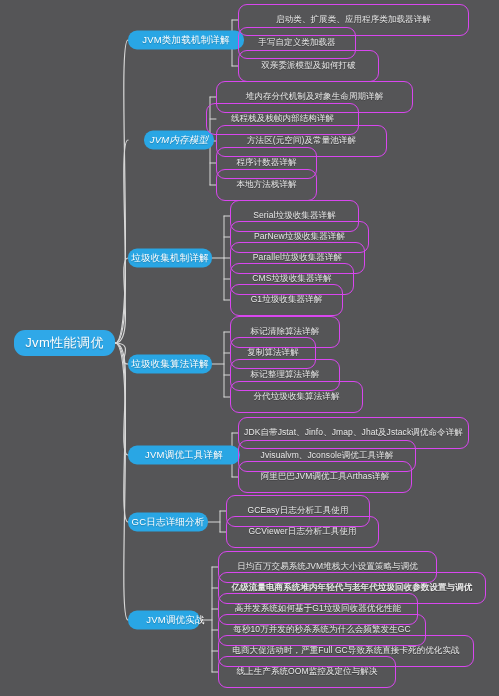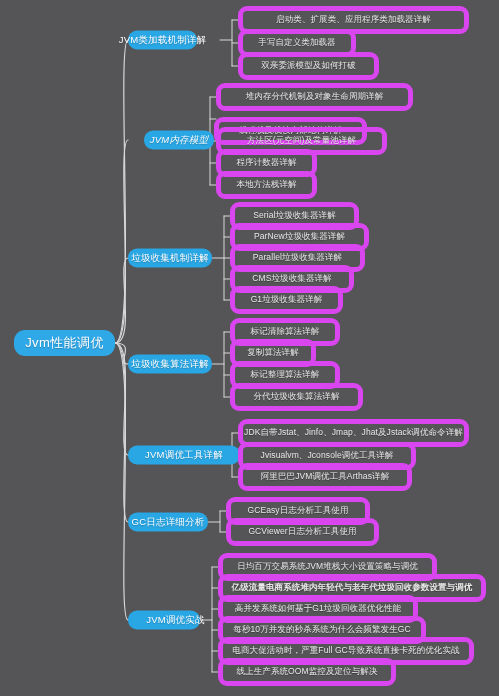--- a/index.html
+++ b/index.html
@@ -49,24 +49,24 @@
     border-radius: 9px;
     font-size: 9.5px;
     height: 19px;
     padding: 0 9px;
     letter-spacing: 0.2px;
     text-shadow: 0 1px 1px rgba(0,0,0,0.22);
   }
   .node.leaf {
     background: transparent;
     color: #e9e9e9;
-    border: 5px solid #d946ef;
+    border: 1px solid #d946ef;
     border-radius: 9px;
     font-size: 8.5px;
-    height: 21px;
+    height: 32px;
     padding: 9px 6px;
     letter-spacing: 0.1px;
     text-shadow: 0 1px 0 rgba(0,0,0,0.3);
   }
 </style>
 </head>
 <body>
 
 <div id="canvas" style="background: rgb(85, 85, 87);">
   <svg id="wires" viewBox="0 0 499 696" xmlns="http://www.w3.org/2000/svg">
@@ -115,27 +115,27 @@
       <path d="M 212 567 L 212 672" fill="none" stroke="#d8d8d8" stroke-width="1" stroke-linecap="round"></path>
       <path d="M 212 567 L 218 567" fill="none" stroke="#d8d8d8" stroke-width="1" stroke-linecap="round"></path>
       <path d="M 212 588 L 218 588" fill="none" stroke="#d8d8d8" stroke-width="1" stroke-linecap="round"></path>
       <path d="M 212 609 L 218 609" fill="none" stroke="#d8d8d8" stroke-width="1" stroke-linecap="round"></path>
       <path d="M 212 630 L 218 630" fill="none" stroke="#d8d8d8" stroke-width="1" stroke-linecap="round"></path>
       <path d="M 212 651 L 218 651" fill="none" stroke="#d8d8d8" stroke-width="1" stroke-linecap="round"></path>
       <path d="M 212 672 L 218 672" fill="none" stroke="#d8d8d8" stroke-width="1" stroke-linecap="round"></path>
     </svg>
   <div id="nodes">
       <div class="node root" style="left: 14px; top: 343px; width: 101px;">Jvm性能调优</div>
-      <div class="node branch" style="left: 128px; top: 40px; width: 69px; border-radius: 9px;">JVM类加载机制详解</div>
+      <div class="node branch" style="left: 128px; top: 40px; width: 116px; border-radius: 9px;">JVM类加载机制详解</div>
       <div class="node leaf" style="left: 238px; top: 20px; width: 231px;">启动类、扩展类、应用程序类加载器详解</div>
       <div class="node leaf" style="left: 238px; top: 43px; width: 118px;">手写自定义类加载器</div>
       <div class="node leaf" style="left: 238px; top: 66px; width: 141px;">双亲委派模型及如何打破</div>
       <div class="node branch" style="left: 144px; top: 140px; width: 70px; font-style: italic;">JVM内存模型</div>
       <div class="node leaf" style="left: 216px; top: 97px; width: 197px;">堆内存分代机制及对象生命周期详解</div>
-      <div class="node leaf" style="left: 214px; top: 119px; width: 153px; margin-top: 12px;">线程栈及栈帧内部结构详解</div>
+      <div class="node leaf" style="left: 206px; top: 119px; width: 153px;">线程栈及栈帧内部结构详解</div>
       <div class="node leaf" style="left: 216px; top: 141px; width: 171px;">方法区(元空间)及常量池详解</div>
       <div class="node leaf" style="left: 216px; top: 163px; width: 101px;">程序计数器详解</div>
       <div class="node leaf" style="left: 216px; top: 185px; width: 101px;">本地方法栈详解</div>
       <div class="node branch" style="left: 128px; top: 258px; width: 84px;">垃圾收集机制详解</div>
       <div class="node leaf" style="left: 230px; top: 216px; width: 129px;">Serial垃圾收集器详解</div>
       <div class="node leaf" style="left: 230px; top: 237px; width: 139px;">ParNew垃圾收集器详解</div>
       <div class="node leaf" style="left: 230px; top: 258px; width: 135px;">Parallel垃圾收集器详解</div>
       <div class="node leaf" style="left: 230px; top: 279px; width: 124px;">CMS垃圾收集器详解</div>
       <div class="node leaf" style="left: 230px; top: 300px; width: 113px;">G1垃圾收集器详解</div>
       <div class="node branch" style="left: 128px; top: 364px; width: 84px;">垃圾收集算法详解</div>

